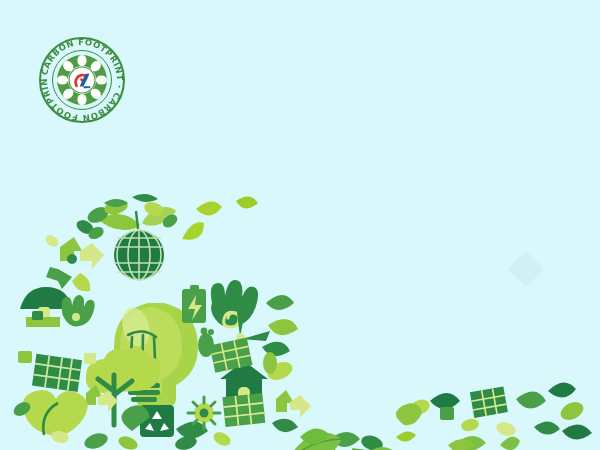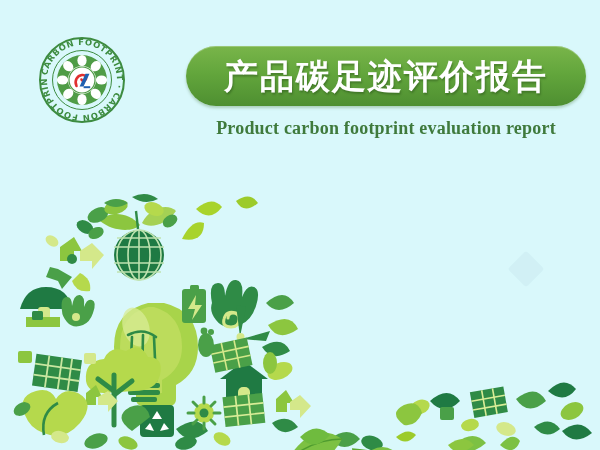--- a/index.html
+++ b/index.html
@@ -143,25 +143,21 @@
         </g>
 
         <g>
           <path d="M38.5 50 C36 45 39 39.5 44 39 C47.5 38.6 49 41 48 43 C47 45 44 45 43.5 43.5" fill="none" stroke="#e03030" stroke-width="2.6" stroke-linecap="round"></path>
           <path d="M47.5 37.8 L51.5 37.8 L45.5 50.4 L41.6 50.4 Z" fill="#1f5fb0"></path>
           <path d="M45.6 50.2 L52.2 50.2 L52.2 52.2 L45.6 52.2 Z" fill="#1f5fb0"></path>
         </g>
       </svg>
     </div>
 
-    <div class="title-pill">
-      <span class="title-text">产品碳足迹评价报告</span>
-    </div>
-
-    <div class="subtitle">Product carbon footprint evaluation report</div>
+
   </div>
 
   <div class="artwork">
     <svg viewBox="0 0 600 265" width="600" height="265" xmlns="http://www.w3.org/2000/svg">
 
       <g>
 
         <path d="M140 40 C128 26 108 26 100 36 C112 46 132 48 140 40 Z" fill="#8cc63f"></path>
         <path d="M142 38 C150 22 168 18 176 26 C166 40 150 44 142 38 Z" fill="#a5d154"></path>
         <path d="M138 44 L136 26" stroke="#2f8b46" stroke-width="2.4" fill="none"></path>

